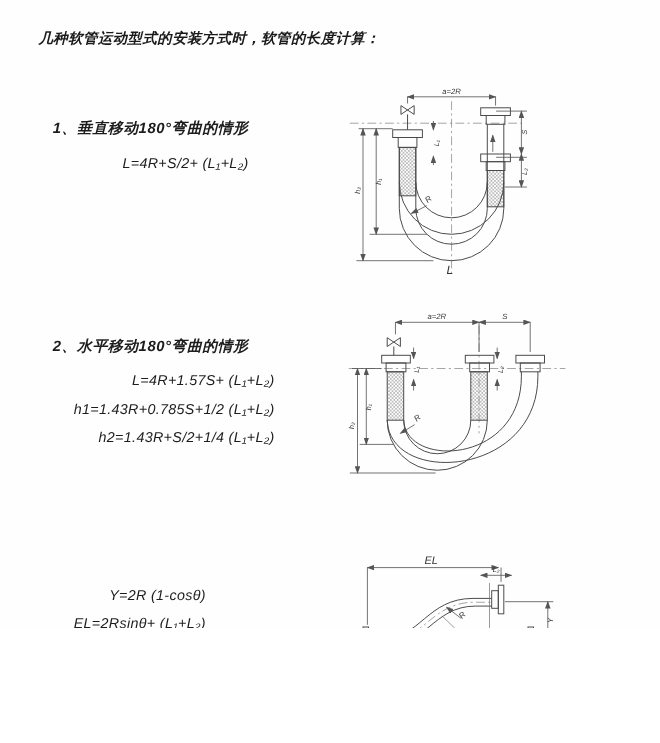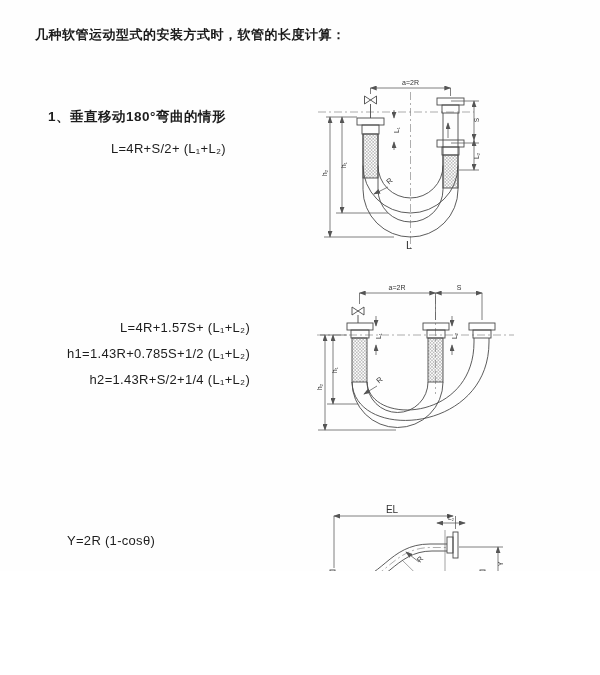--- a/index.html
+++ b/index.html
@@ -1,18 +1,18 @@
 <!DOCTYPE html>
 <html><head>
 <meta charset="utf-8">
 <style>
   html,body{margin:0;padding:0;}
   body{font-family:"Liberation Sans","DejaVu Sans",sans-serif;background:#ffffff;}
   .page{position:relative;width:600px;height:571px;background:#fefefe;overflow:hidden;
-        border-right:1px solid #d9d9d9;}
+        border-right:1px solid #d9d9d9;font-style:italic;}
   .title{position:absolute;left:35px;top:26px;font-size:13px;font-weight:bold;color:#1a1a1a;
          letter-spacing:0.5px;}
   .section{position:absolute;left:48px;color:#1d1d1d;}
   .section .head{font-size:13.5px;font-weight:bold;letter-spacing:0.5px;}
   .section .formulas{margin-top:9px;padding-left:19px;font-size:13px;letter-spacing:0.3px;text-align:right;}
   .s1 .formulas div{line-height:27px;}
   .s2 .formulas div{line-height:26px;}
   .s3 .formulas div{line-height:26px;}
   .s1{top:108px;} .s2{top:306px;} .s3{top:519px;}
   .diag{position:absolute;}
@@ -27,30 +27,32 @@
   <div class="title">几种软管运动型式的安装方式时，软管的长度计算：</div>
 
   <div class="section s1">
     <div class="head">1、垂直移动180°弯曲的情形</div>
     <div class="formulas">
       <div>L=4R+S/2+ (L₁+L₂)</div>
     </div>
   </div>
 
   <div class="section s2">
+    <div class="head">2、水平移动180°弯曲的情形</div>
     <div class="formulas">
       <div>L=4R+1.57S+ (L₁+L₂)</div>
       <div>h1=1.43R+0.785S+1/2 (L₁+L₂)</div>
       <div>h2=1.43R+S/2+1/4 (L₁+L₂)</div>
     </div>
   </div>
 
   <div class="section s3">
     <div class="formulas">
       <div>Y=2R (1-cosθ)</div>
+      <div>EL=2Rsinθ+ (L₁+L₂)</div>
     </div>
   </div>
 
   <svg class="diag d1" width="250" height="200" viewBox="0 0 250 200">
     <defs>
       <marker id="ar1" markerWidth="7" markerHeight="5" refX="6.2" refY="2.5" orient="auto-start-reverse" markerUnits="userSpaceOnUse">
         <path d="M0,0 L7,2.5 L0,5 Z" fill="#555"></path>
       </marker>
       <pattern id="br1" width="3.2" height="3.2" patternUnits="userSpaceOnUse">
         <path d="M0,3.2 L3.2,0 M0,0 L3.2,3.2" stroke="#8a8a8a" stroke-width="0.45"></path>

